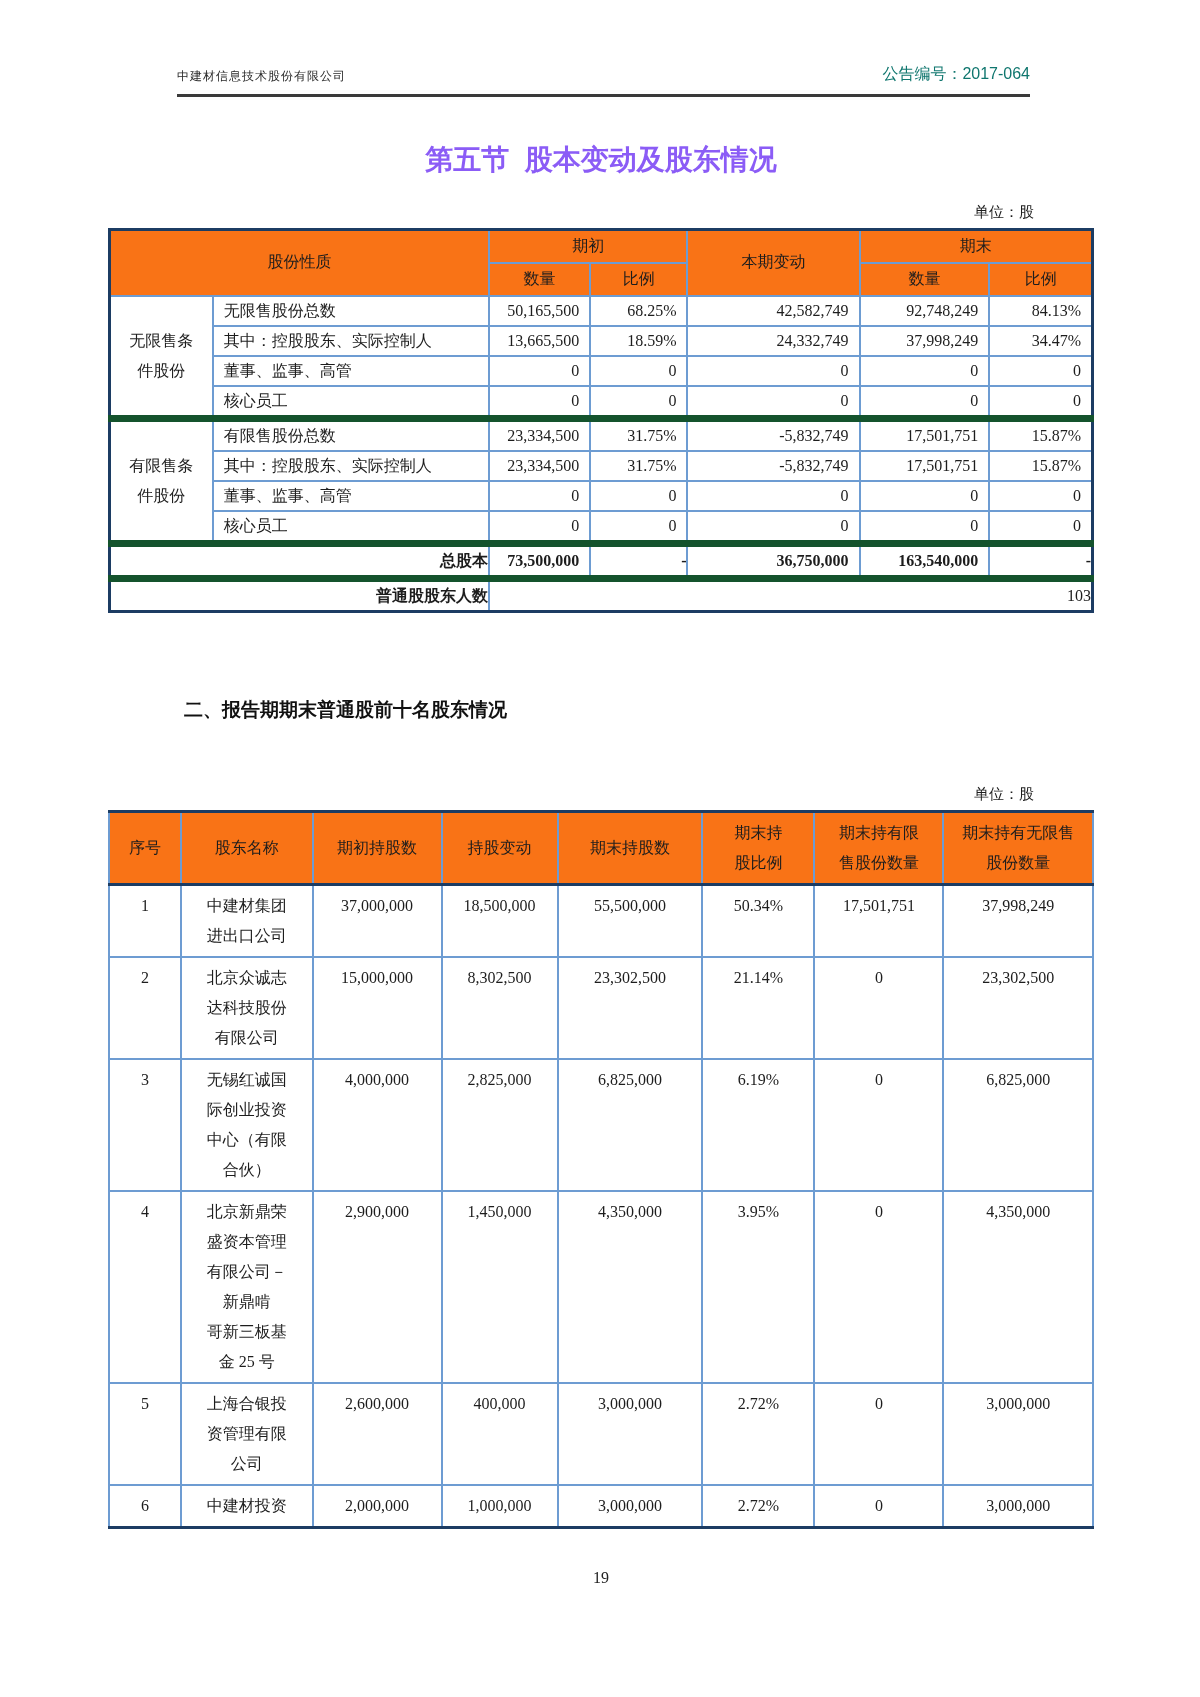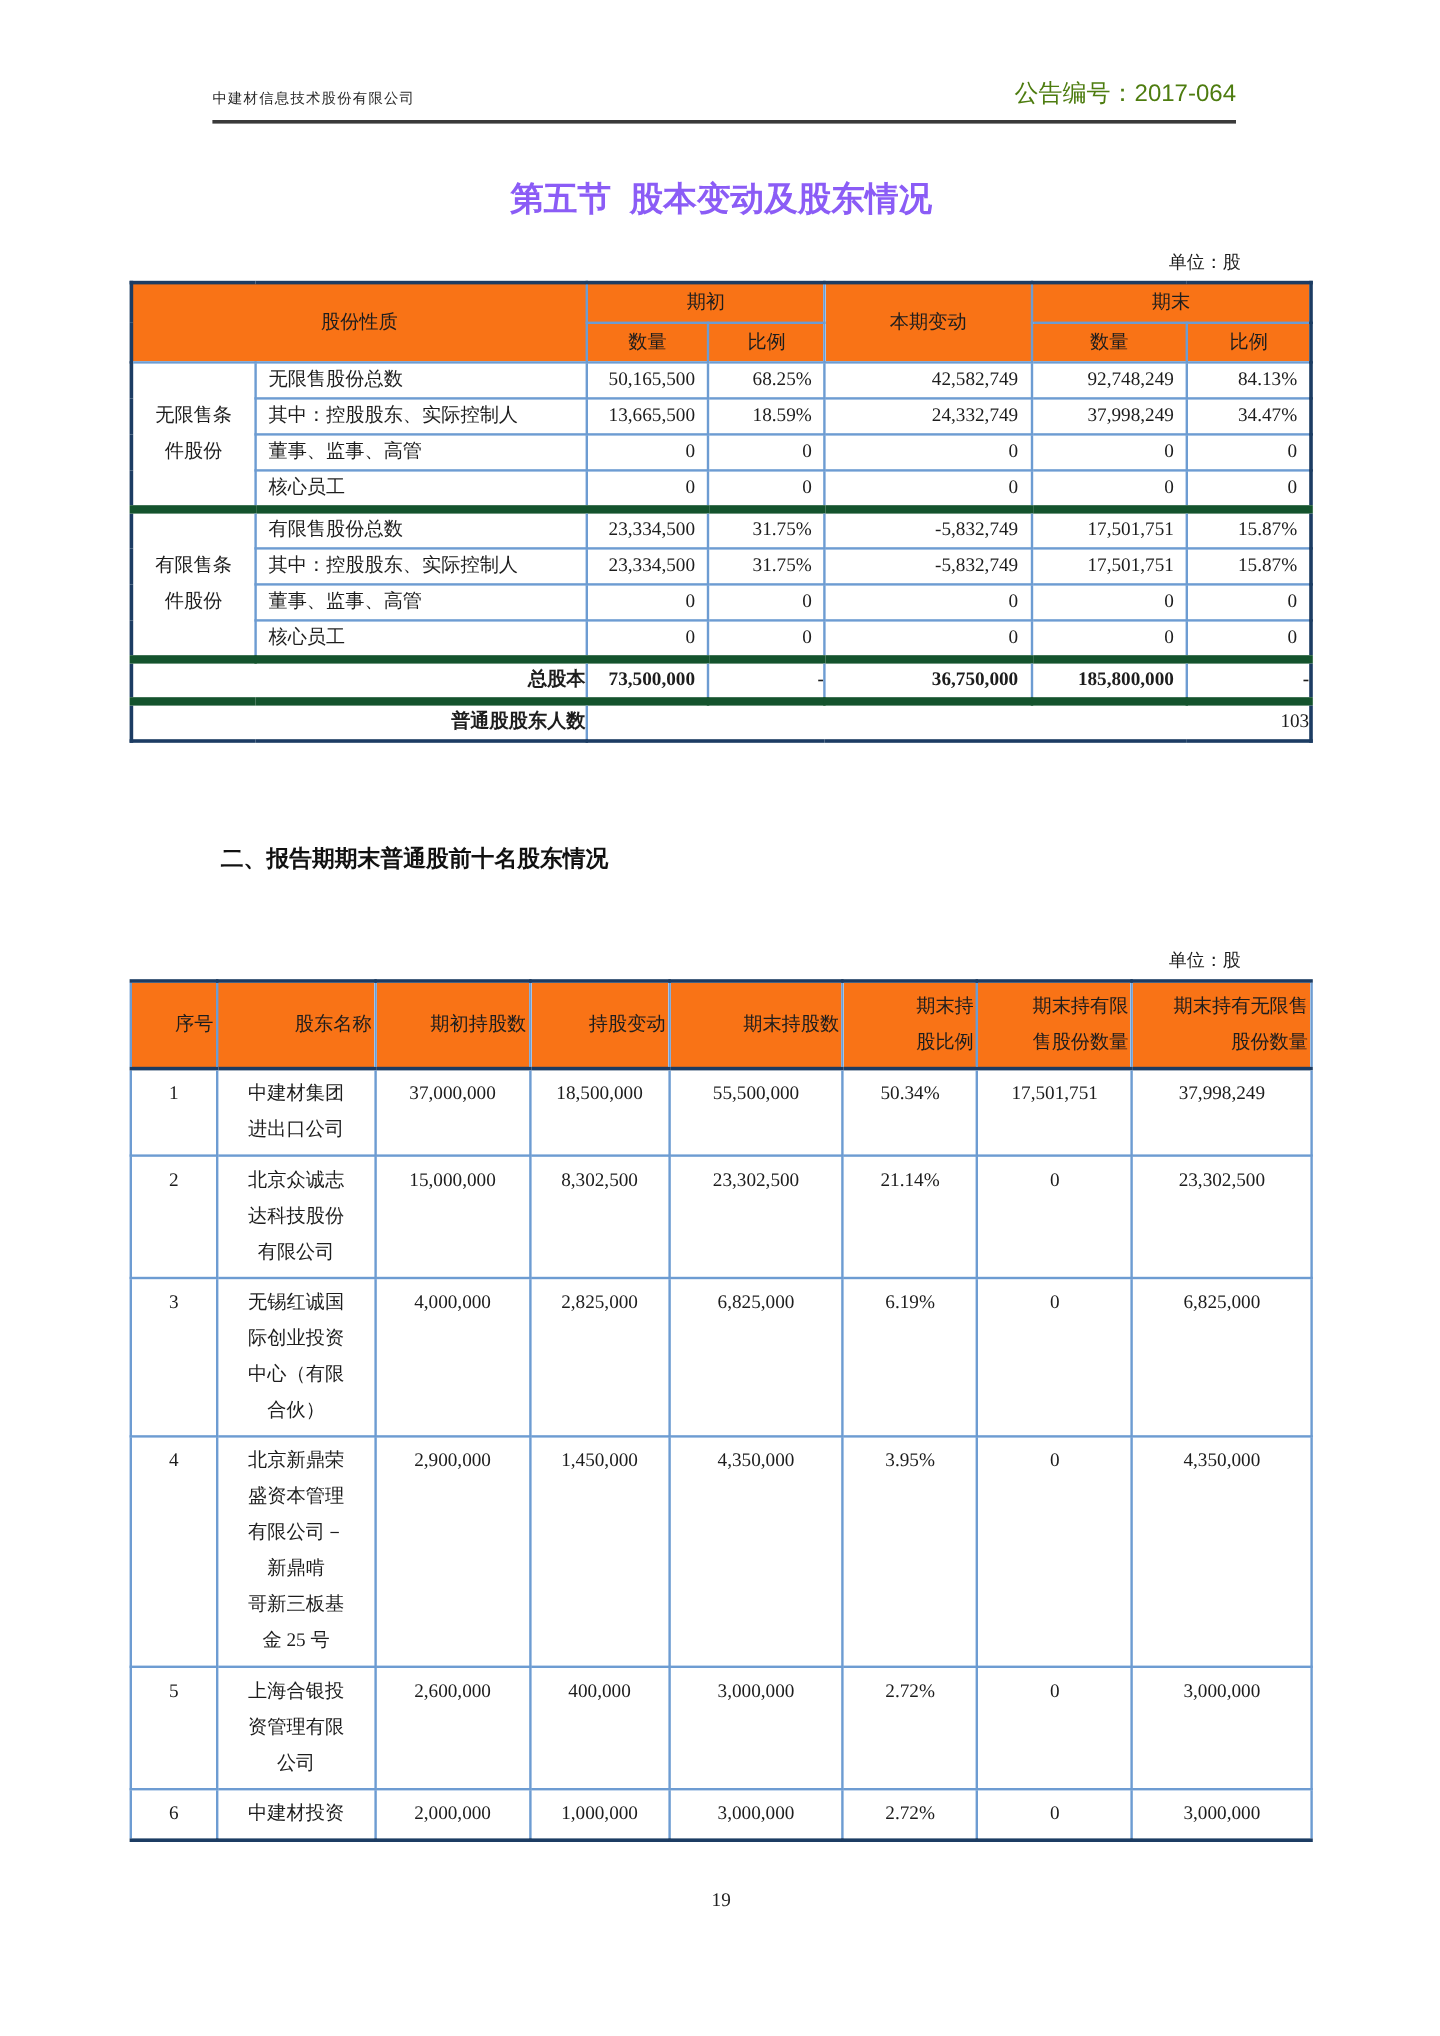--- a/index.html
+++ b/index.html
@@ -3,21 +3,21 @@
 <meta charset="utf-8">
 <style>
   * { margin:0; padding:0; box-sizing:border-box; }
   html,body { width:1200px; height:1697px; background:#ffffff; overflow:hidden; }
   body { font-family:"Liberation Serif","DejaVu Serif",serif; color:#1d1d1d; }
   .page { width:1200px; height:1697px; padding:64px 106px 0 108px; }
 
   
   .tophead { margin-left:69px; width:853px; display:flex; justify-content:space-between; align-items:flex-end; }
   .company { font-size:12px; letter-spacing:1px; color:#2a2a2a; }
-  .notice  { font-family:"Liberation Sans","DejaVu Sans",sans-serif; font-size:20px; color:#4d7c0f; }
+  .notice  { font-family:"Liberation Sans","DejaVu Sans",sans-serif; font-size:16px; color:#0f766e; }
   .rule { margin-left:69px; width:853px; height:3px; background:#3a3a3a; margin-top:9px; }
 
   
   .title { text-align:center; font-family:"Liberation Sans","DejaVu Sans",sans-serif;
            font-weight:bold; font-size:28px; margin-top:44px; white-space:pre; color:#8b5cf6; }
   .section-heading { font-family:"Liberation Sans","DejaVu Sans",sans-serif; font-weight:bold;
            font-size:19px; color:#111; margin-left:76px; }
   #s1-heading { margin-top:52px; }
   #s2-heading { margin-top:84px; }
   .unit { width:986px; text-align:right; padding-right:60px; font-size:15px; }
@@ -37,21 +37,21 @@
   .t1 { border:3px solid #1c3c63; }
   .t1 th { height:33px; }
   .t1 td { height:30px; line-height:28px; }
   .t1 td.item { padding-left:10px; text-align:left; }
   .t1 td.grp { text-align:center; line-height:30px; }
   .t1 tr.sep td { border-top:7px solid #14532d; }
 
   
   .t2 { border-top:3px solid #1c3c63; border-bottom:3px solid #1c3c63;
         border-left:2px solid #6d9cd2; border-right:2px solid #6d9cd2; }
-  .t2 th { padding:5px 2px; line-height:30px; border-bottom:3px solid #1c3c63;text-align:right; }
+  .t2 th { padding:5px 2px; line-height:30px; border-bottom:3px solid #1c3c63; }
   .t2 td { padding:5px 2px; line-height:30px; vertical-align:top; text-align:center; }
 
   .pageno { width:986px; text-align:center; margin-top:40px; font-size:16px; color:#222; }
 </style>
 </head>
 <body>
 
 <div class="page">
 
   <div class="tophead">
@@ -156,21 +156,21 @@
       <td class="r">0</td>
       <td class="r">0</td>
       <td class="r">0</td>
     </tr>
 
     <tr class="sep">
       <td colspan="2" class="c bold">总股本</td>
       <td class="r bold">73,500,000</td>
       <td class="c bold">-</td>
       <td class="r bold">36,750,000</td>
-      <td class="r bold">185,800,000</td>
+      <td class="r bold">163,540,000</td>
       <td class="c bold">-</td>
     </tr>
     <tr class="sep">
       <td colspan="2" class="c bold">普通股股东人数</td>
       <td colspan="5" class="c">103</td>
     </tr>
   </tbody>
     </table>
 
   <div class="section-heading" id="s2-heading">二、报告期期末普通股前十名股东情况</div>

